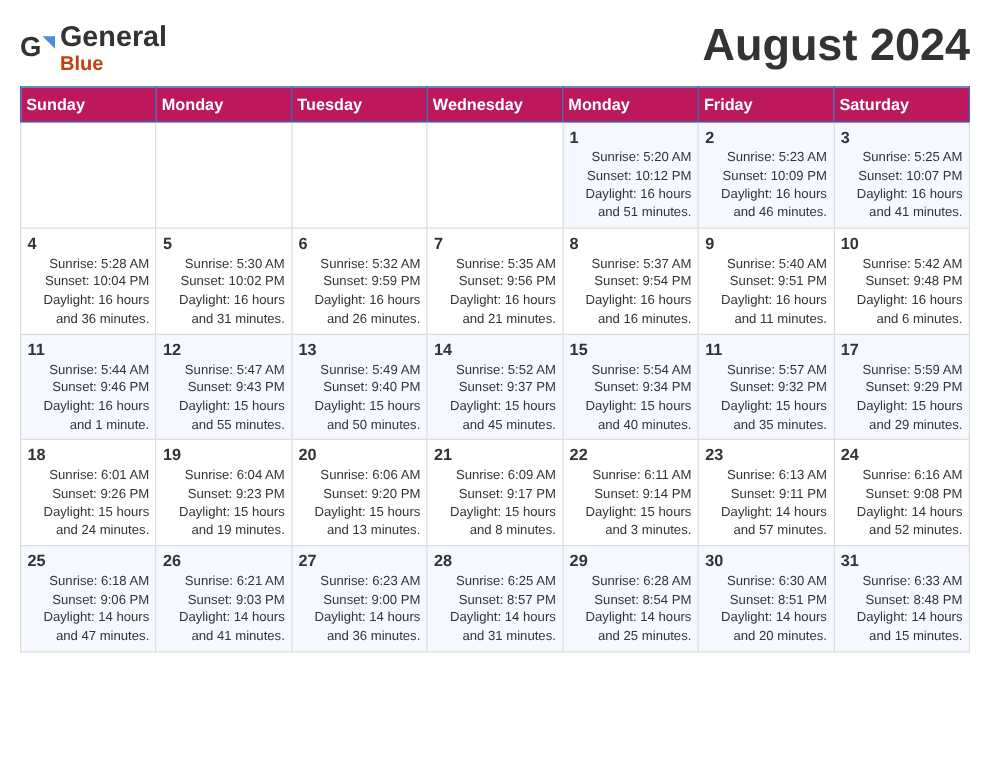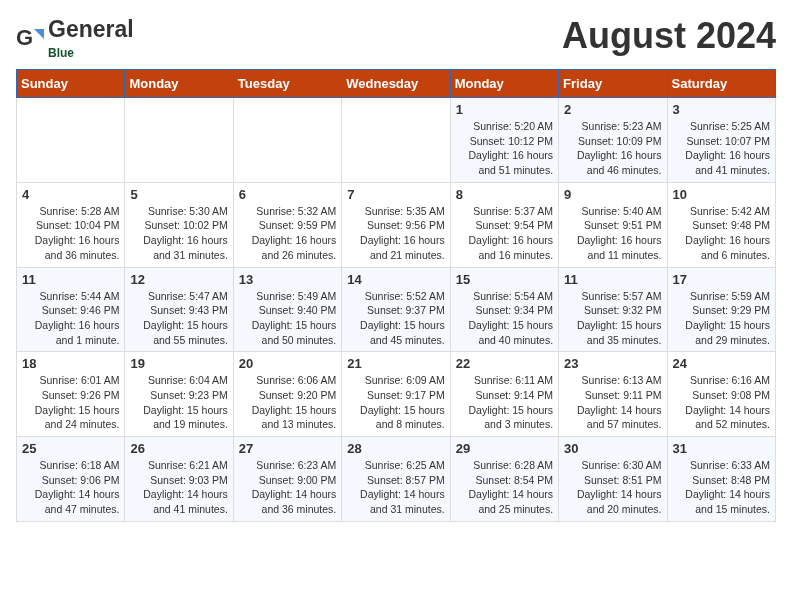--- a/index.html
+++ b/index.html
@@ -38,21 +38,21 @@
       font-size: 16px;
       color: #555;
       margin-top: 2px;
     }
     table {
       width: 100%;
       border-collapse: collapse;
       font-size: 11px;
     }
     thead tr {
-      background-color: #c2410c;
+      background-color: #be185d;
       color: #fff;
       margin-top: 35px;
     }
     thead th {
       padding: 6px 4px;
       text-align: left;
       font-size: 13px;
       font-weight: bold;
       border: 1px solid #2a68b9;
     }
@@ -93,21 +93,21 @@
 <body>
 
 <div class="header-section">
   <div class="logo">
     <svg class="logo-icon" viewBox="0 0 28 28" xmlns="http://www.w3.org/2000/svg">
       <text x="0" y="20" font-size="22" font-weight="bold" fill="#333">G</text>
       <polygon points="18,4 28,4 28,14" fill="#4a90d9"></polygon>
     </svg>
     <div>
       <span style="font-size:23px;font-weight:bold;color:#333;">General</span><br>
-      <span style="font-size:12px;font-weight:bold;color:#14532d;">Blue</span>
+      <span style="font-size:16px;font-weight:bold;color:#c2410c;">Blue</span>
     </div>
   </div>
   <div class="title-block">
     <div class="main-title">August 2024</div>
   </div>
 </div>
 
 <table>
   <thead>
     <tr>

